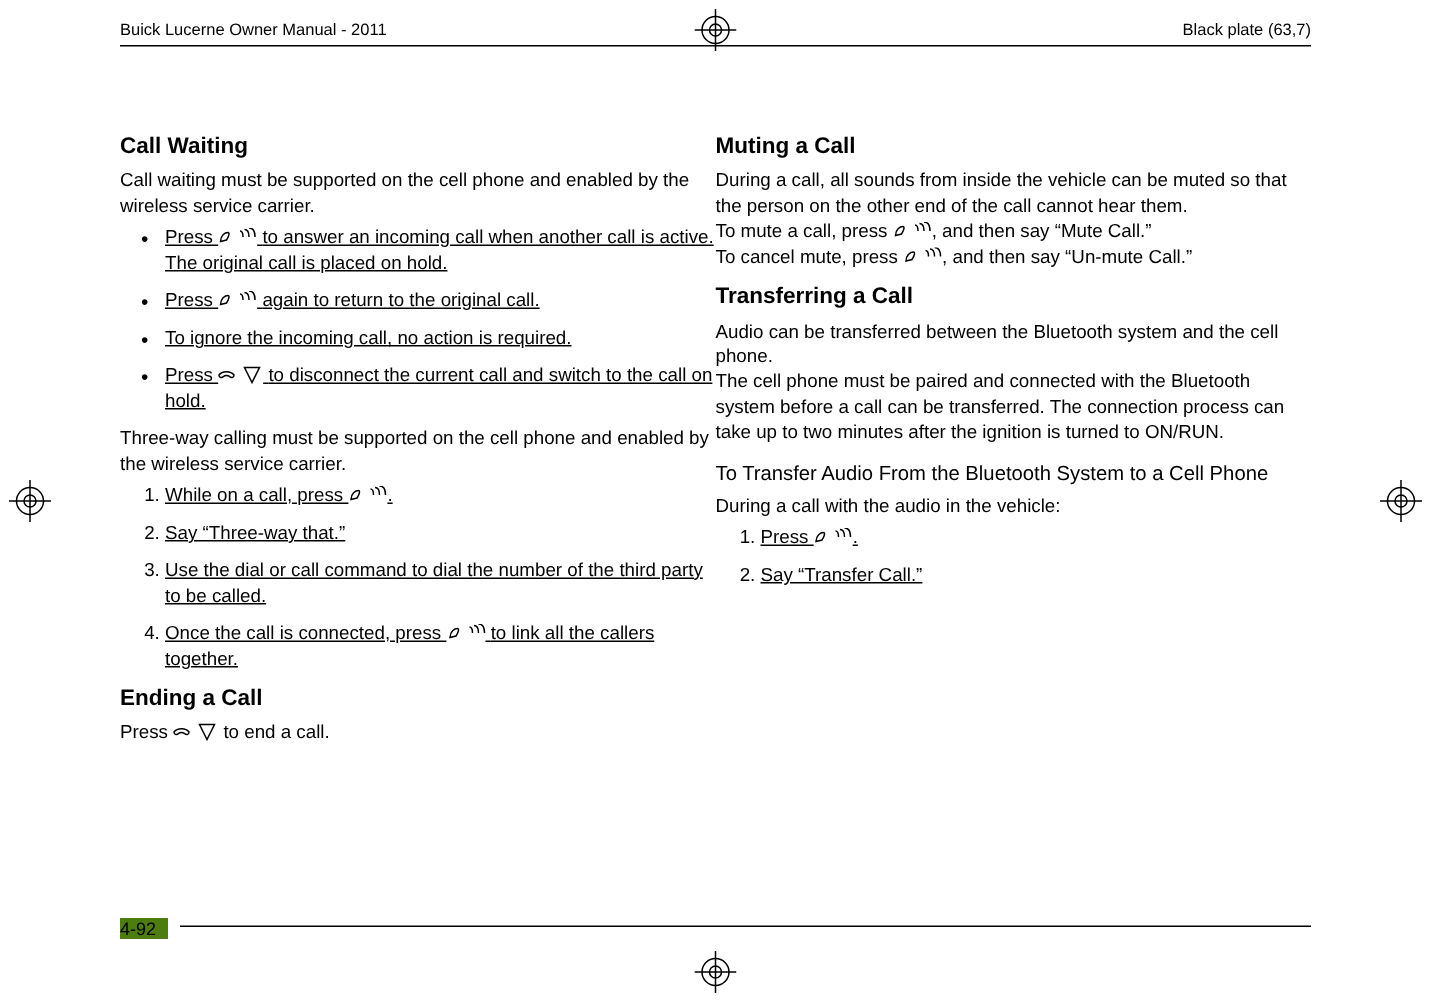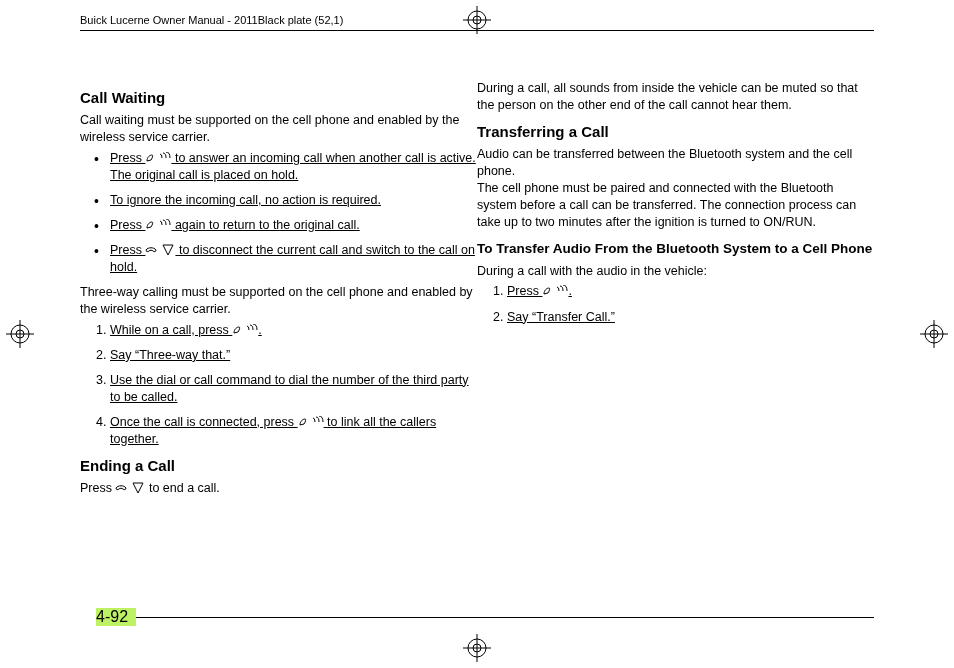--- a/index.html
+++ b/index.html
@@ -24,20 +24,21 @@
   .reg-bot   { bottom: 6px; left: 463px; }
   .reg-left  { top: 320px; left: 6px; }
   .reg-right { top: 320px; right: 6px; }
 
   .header {
     position: absolute;
     top: 14px;
     left: 80px;
     right: 80px;
     display: flex;
+    justify-content: space-between;
     font-size: 11px;
   }
   .rule-top {
     position: absolute;
     top: 30px;
     left: 80px;
     right: 80px;
     border-top: 1px solid #000;
   }
 
@@ -54,21 +55,21 @@
     font-size: 12.5px;
     line-height: 1.35;
   }
   h2.section {
     font-size: 15px;
     font-weight: bold;
     margin: 8px 0 4px 0;
   }
   h3.subsection {
     font-size: 13.5px;
-    font-weight: bold;
+    font-weight: normal;
     margin: 10px 0 4px 0;
   }
   p { margin: 0 0; }
   ul.bullets, ol.steps {
     margin: 4px 0 6px 0;
     padding-left: 30px;
     text-decoration: underline;
   }
   ul.bullets li, ol.steps li {
     margin: 3px 0 8px 0;
@@ -89,24 +90,24 @@
   .glyph svg { display:inline-block; vertical-align:middle; }
   .rule-bot {
     position: absolute;
     left: 120px;
     right: 80px;
     bottom: 50px;
     border-top: 1px solid #000;
   }
   .pagenum {
     position: absolute;
-    left: 96px;
+    left: 80px;
     bottom: 42px;
-    font-size: 16px;
-    background:#bef264;
+    font-size: 12px;
+    background:#4d7c0f;
     padding-right:8px;
   }
 </style>
 </head>
 <body>
 
 <div class="reg reg-top">
     <svg width="28" height="28">
       <circle cx="14" cy="14" r="9" fill="none" stroke="#000"></circle>
       <circle cx="14" cy="14" r="4" fill="none" stroke="#000"></circle>
@@ -134,47 +135,47 @@
     <svg width="28" height="28">
       <circle cx="14" cy="14" r="9" fill="none" stroke="#000"></circle>
       <circle cx="14" cy="14" r="4" fill="none" stroke="#000"></circle>
       <line x1="14" y1="0" x2="14" y2="28" stroke="#000"></line>
       <line x1="0" y1="14" x2="28" y2="14" stroke="#000"></line>
     </svg>
   </div>
 
 <div class="header">
   <span>Buick Lucerne Owner Manual - 2011</span>
-  <span>Black plate (52,1)</span>
+  <span>Black plate (63,7)</span>
 </div>
 <div class="rule-top"></div>
 
 <div class="page">
 
   <div class="col">
     <h2 class="section">Call Waiting</h2>
     <p>Call waiting must be supported on the cell phone and enabled by the wireless service carrier.</p>
     <ul class="bullets">
       <li>
         <span>Press </span>
         <span class="glyph"><svg width="26" height="12">
               <path d="M2 9 C2 5 5 3 7 3 C8 3 8 5 6 8 Z" fill="none" stroke="#000" stroke-width="1"></path>
               <path d="M15 2 q2 0 2 4 M18 1 q3 0 3 5 M21 0 q4 0 4 6" fill="none" stroke="#000" stroke-width="1"></path>
             </svg></span>
         <span> to answer an incoming call when another call is active. The original call is placed on hold.</span>
       </li>
+      <li>
+        <span>Press </span>
+        <span class="glyph"><svg width="26" height="12">
+              <path d="M2 9 C2 5 5 3 7 3 C8 3 8 5 6 8 Z" fill="none" stroke="#000" stroke-width="1"></path>
+              <path d="M15 2 q2 0 2 4 M18 1 q3 0 3 5 M21 0 q4 0 4 6" fill="none" stroke="#000" stroke-width="1"></path>
+            </svg></span>
+        <span> again to return to the original call.</span>
+      </li>
       <li>To ignore the incoming call, no action is required.</li>
-      <li>
-        <span>Press </span>
-        <span class="glyph"><svg width="26" height="12">
-              <path d="M2 9 C2 5 5 3 7 3 C8 3 8 5 6 8 Z" fill="none" stroke="#000" stroke-width="1"></path>
-              <path d="M15 2 q2 0 2 4 M18 1 q3 0 3 5 M21 0 q4 0 4 6" fill="none" stroke="#000" stroke-width="1"></path>
-            </svg></span>
-        <span> again to return to the original call.</span>
-      </li>
       <li>
         <span>Press </span>
         <span class="glyph"><svg width="30" height="12">
               <path d="M1 6 C3 3 9 3 11 6 C11 8 9 8 8 7 C7 6 5 6 4 7 C3 8 1 8 1 6 Z" fill="none" stroke="#000" stroke-width="1"></path>
               <path d="M18 1 L28 1 L23 11 Z" fill="none" stroke="#000" stroke-width="1"></path>
             </svg></span>
         <span> to disconnect the current call and switch to the call on hold.</span>
       </li>
     </ul>
 
@@ -204,21 +205,36 @@
       <span>Press </span>
       <span class="glyph"><svg width="30" height="12">
             <path d="M1 6 C3 3 9 3 11 6 C11 8 9 8 8 7 C7 6 5 6 4 7 C3 8 1 8 1 6 Z" fill="none" stroke="#000" stroke-width="1"></path>
             <path d="M18 1 L28 1 L23 11 Z" fill="none" stroke="#000" stroke-width="1"></path>
           </svg></span>
       <span> to end a call.</span>
     </p>
   </div>
 
   <div class="col">
+    <h2 class="section">Muting a Call</h2>
     <p>During a call, all sounds from inside the vehicle can be muted so that the person on the other end of the call cannot hear them.</p>
+    <p>
+      <span>To mute a call, press </span>
+      <span class="glyph"><svg width="26" height="12">
+            <path d="M2 9 C2 5 5 3 7 3 C8 3 8 5 6 8 Z" fill="none" stroke="#000" stroke-width="1"></path>
+            <path d="M15 2 q2 0 2 4 M18 1 q3 0 3 5 M21 0 q4 0 4 6" fill="none" stroke="#000" stroke-width="1"></path>
+          </svg></span><span>, and then say “Mute Call.”</span>
+    </p>
+    <p>
+      <span>To cancel mute, press </span>
+      <span class="glyph"><svg width="26" height="12">
+            <path d="M2 9 C2 5 5 3 7 3 C8 3 8 5 6 8 Z" fill="none" stroke="#000" stroke-width="1"></path>
+            <path d="M15 2 q2 0 2 4 M18 1 q3 0 3 5 M21 0 q4 0 4 6" fill="none" stroke="#000" stroke-width="1"></path>
+          </svg></span><span>, and then say “Un-mute Call.”</span>
+    </p>
 
     <h2 class="section">Transferring a Call</h2>
     <p>Audio can be transferred between the Bluetooth system and the cell phone.</p>
     <p>The cell phone must be paired and connected with the Bluetooth system before a call can be transferred. The connection process can take up to two minutes after the ignition is turned to ON/RUN.</p>
 
     <h3 class="subsection">To Transfer Audio From the Bluetooth System to a Cell Phone</h3>
     <p>During a call with the audio in the vehicle:</p>
     <ol class="steps">
       <li>
         <span>Press </span>

